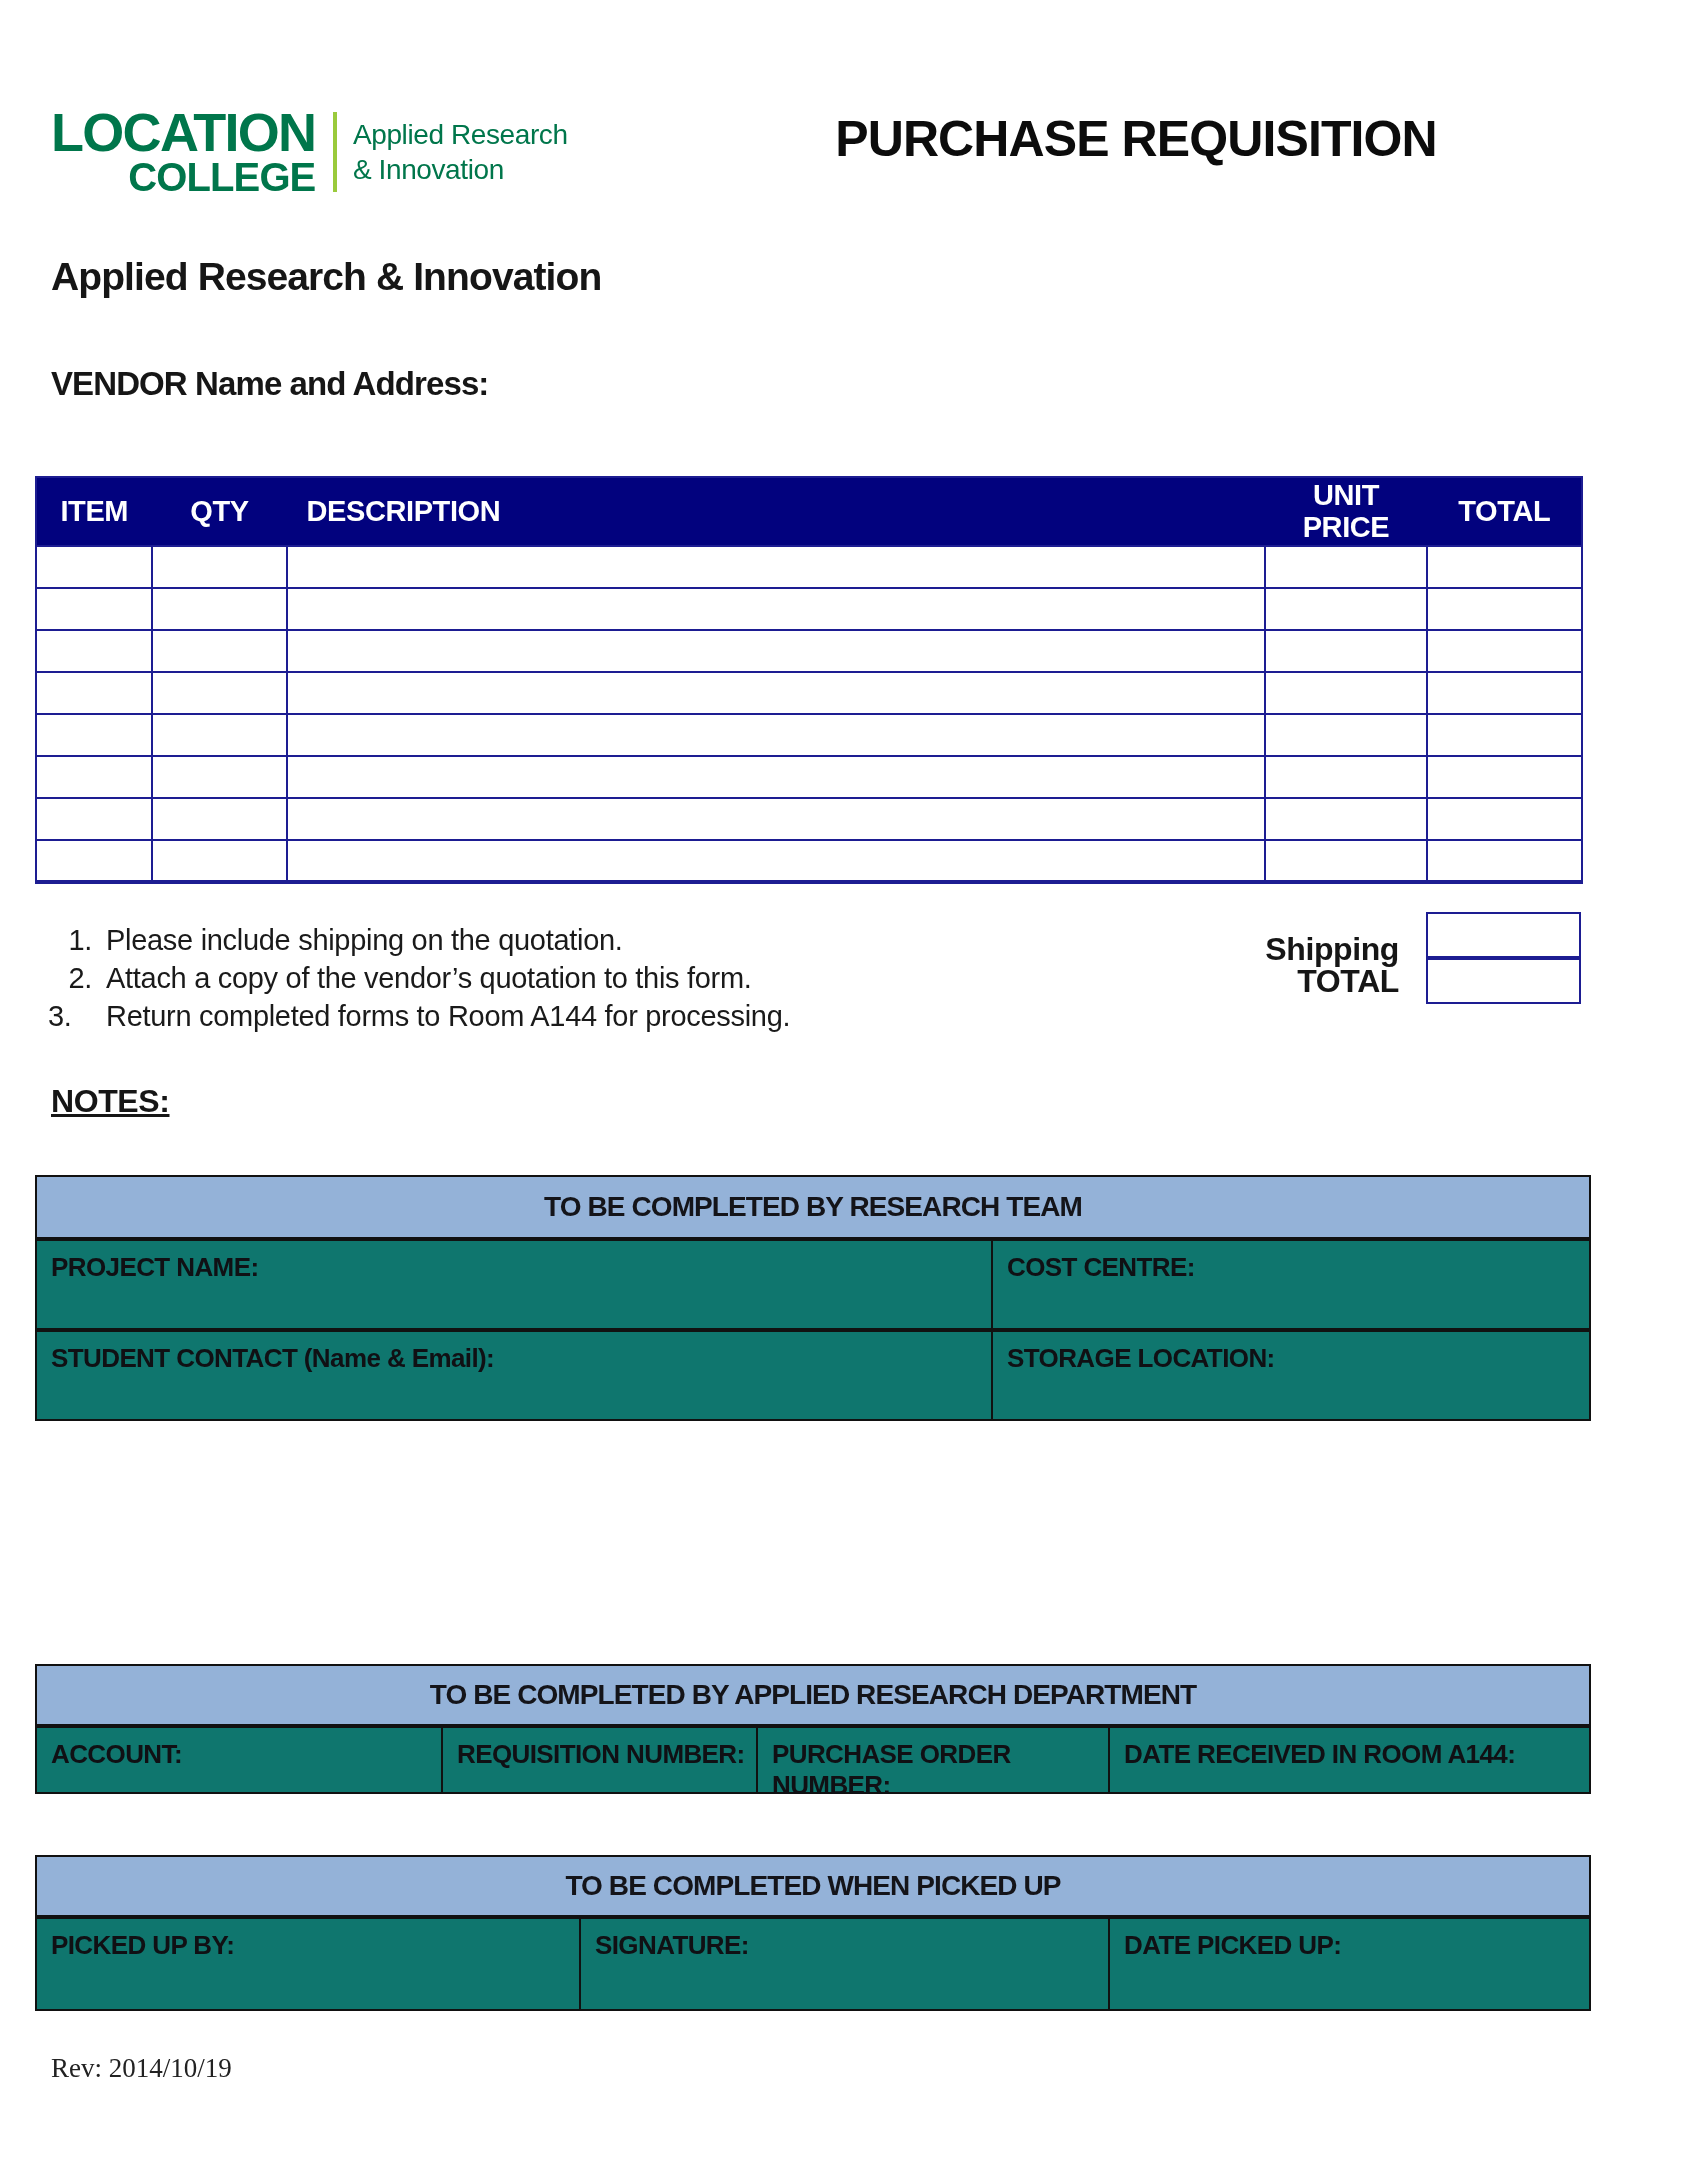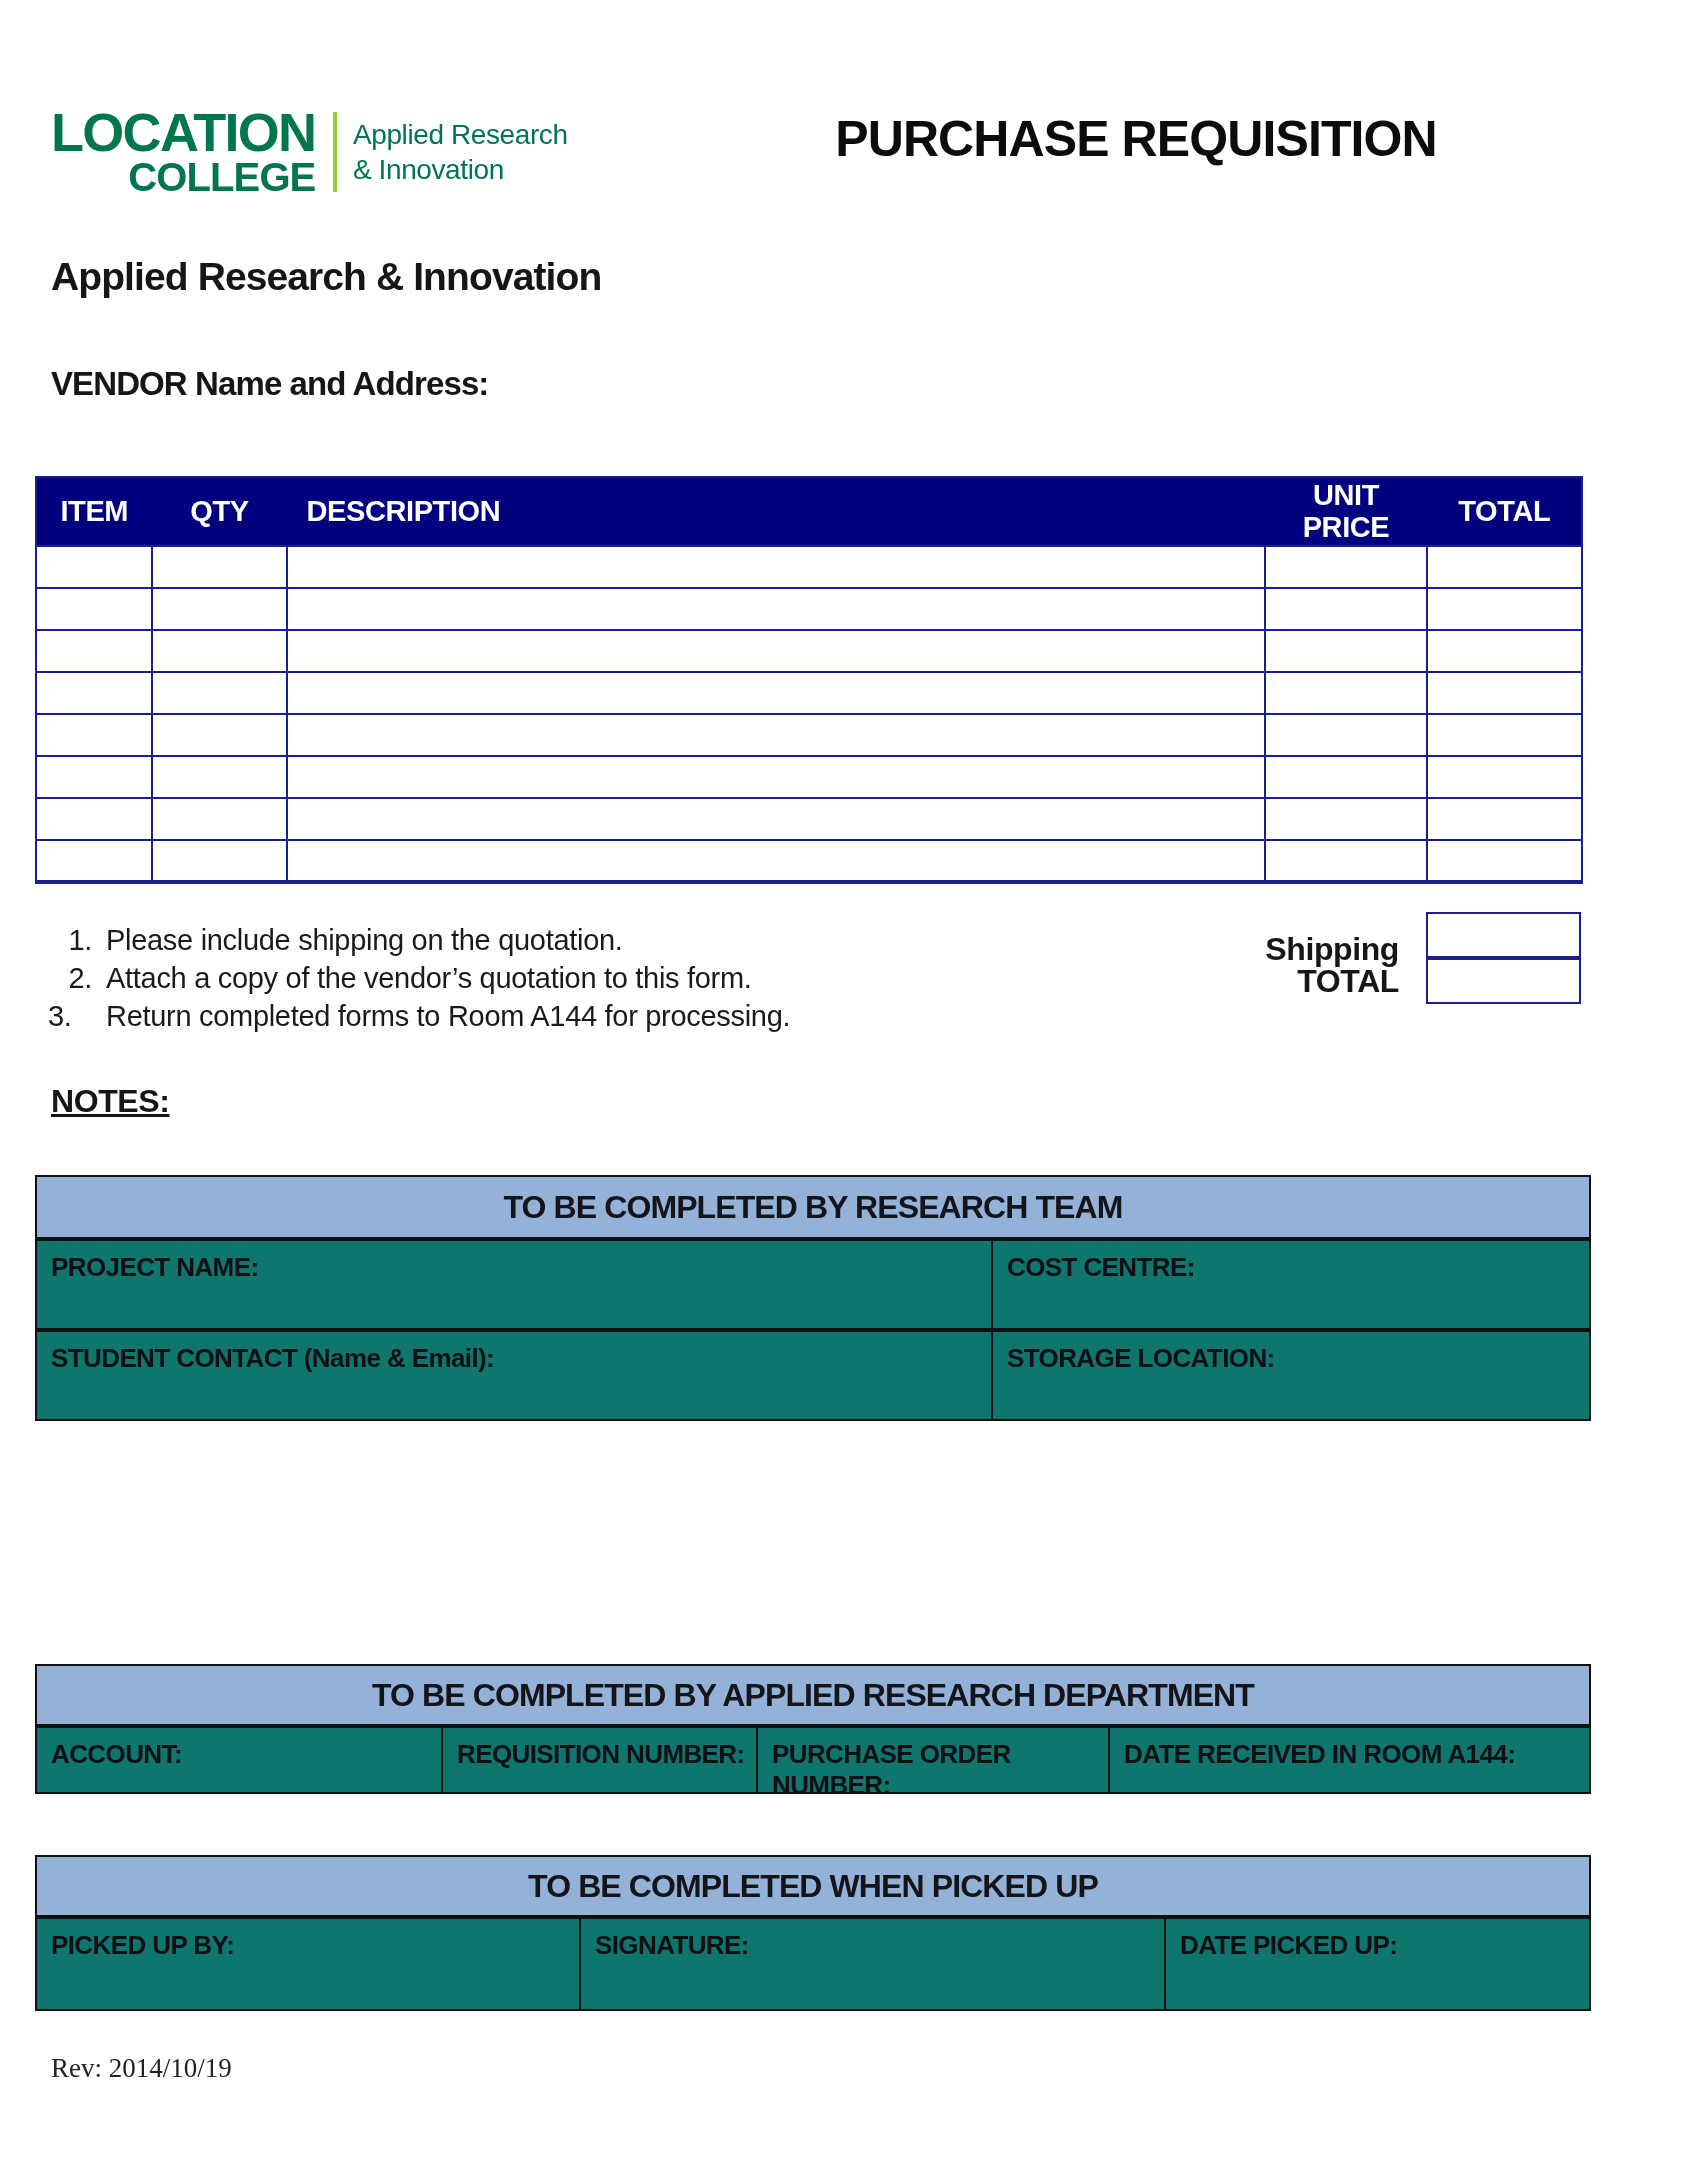--- a/index.html
+++ b/index.html
@@ -52,21 +52,21 @@
   .instr .num{width:44px;text-align:right;margin-right:14px;flex:none;}
   .instr.outdent .num{text-align:left;}
 
   .notes-label{position:absolute;left:51px;top:1083px;font-size:32px;font-weight:bold;
     text-decoration:underline;letter-spacing:-0.4px;}
 
   
   .section{position:absolute;left:35px;width:1556px;}
   .section-header{background:var(--light-blue);border:2.6px solid #111;border-bottom:4.4px solid #111;
     height:66px;display:flex;align-items:center;justify-content:center;
-    font-weight:bold;font-size:32px;letter-spacing:-0.9px;color:var(--ink);}
+    font-weight:bold;font-size:28px;letter-spacing:-0.9px;color:var(--ink);}
   .section-body{border:2.6px solid #111;border-top:none;background:#0f766e;}
   .row{display:flex;}
   .cell{position:relative;padding:10.5px 8.7px 0 14px;}
   .cell .lab{font-size:26px;font-weight:bold;letter-spacing:-0.6px;color:#101014;display:block;}
   .divider-r{border-right:2.6px solid #111;}
   .thick-b{border-bottom:4.4px solid #111;}
 
   
   #rt{top:1175px;}
   #rt .r1{height:91px;}
@@ -86,21 +86,21 @@
   #rd .c1{width:406px;flex:none;}
   #rd .c2{width:315px;flex:none;}
   #rd .c3{width:352px;flex:none;}
   #rd .c4{flex:1;}
 
   
   #pu{top:1855px;}
   #pu .section-header{height:64px;}
   #pu .r1{height:90px;}
   #pu .c1{width:544px;flex:none;}
-  #pu .c2{width:585px;flex:none;}
+  #pu .c2{width:529px;flex:none;}
   #pu .c3{flex:1;}
 
   .footer-rev{position:absolute;left:51px;top:2053px;font-family:"Liberation Serif",serif;
     font-size:27px;color:#222;}
 </style>
 </head>
 <body>
 
 <div class="logo-block">
   <div class="logo-college">

